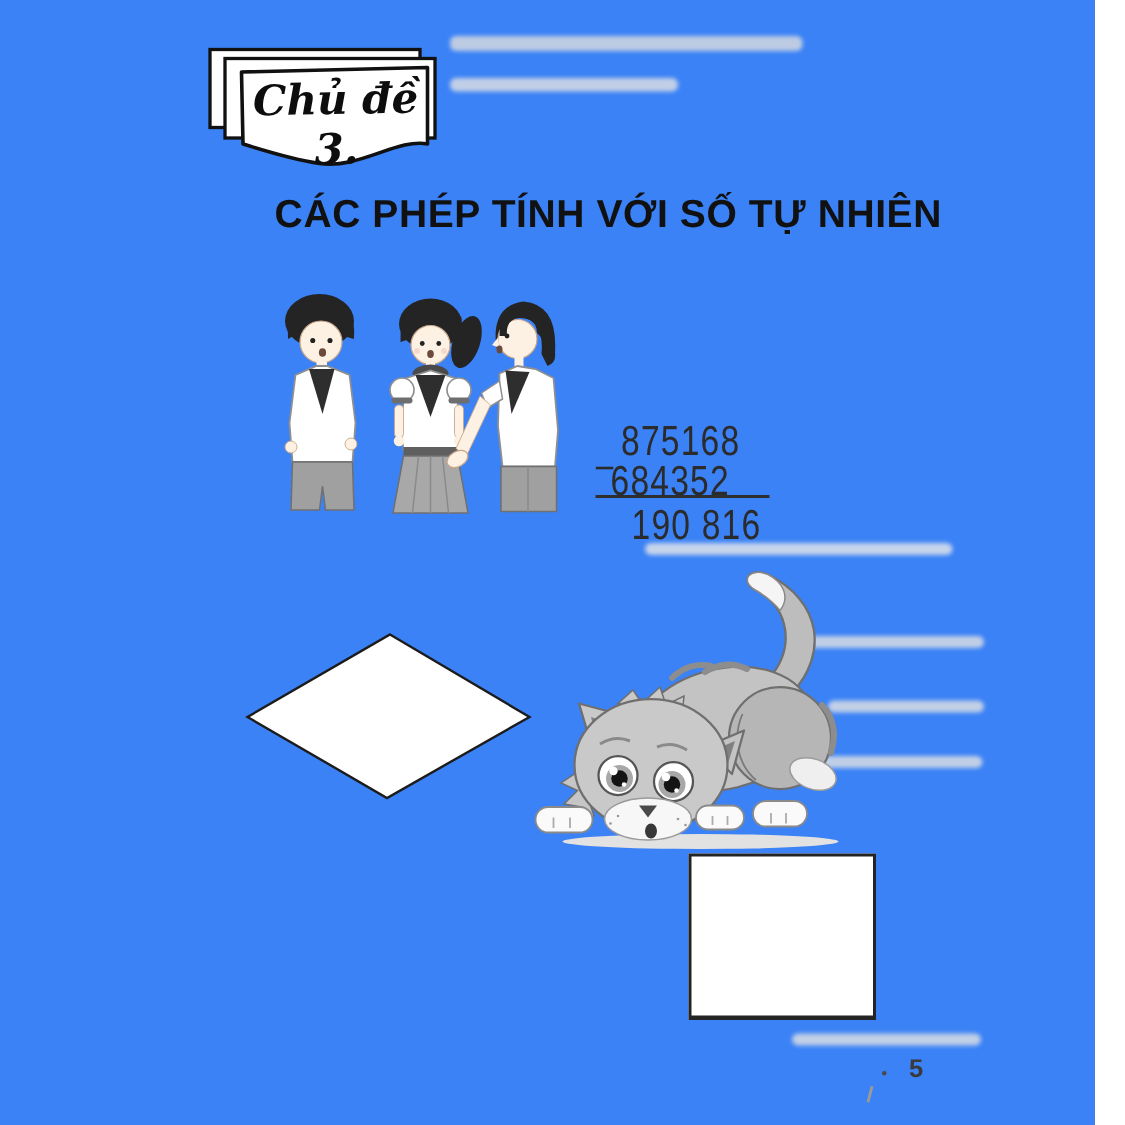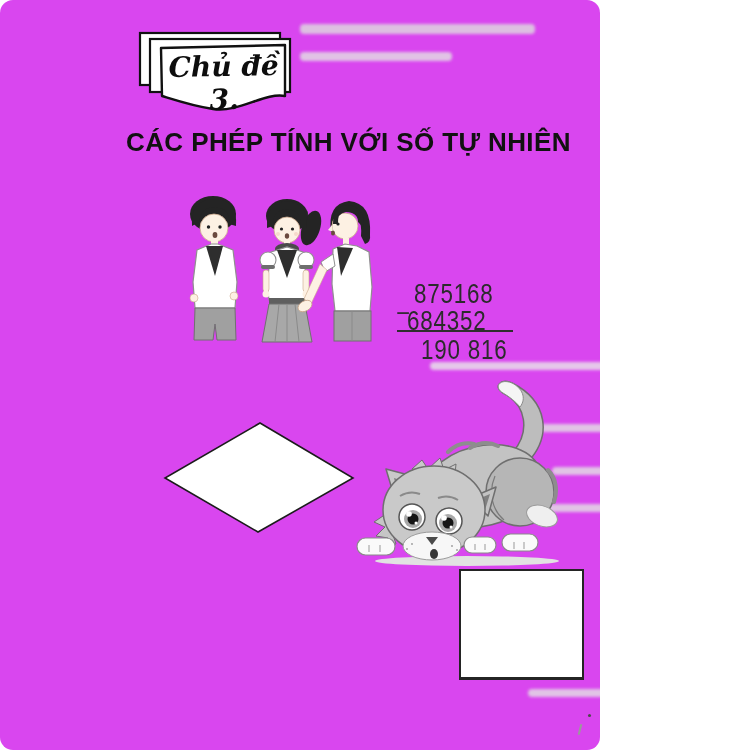--- a/index.html
+++ b/index.html
@@ -1,26 +1,26 @@
 <!DOCTYPE html>
 <html><head>
 <meta charset="utf-8">
 <style>
   html,body{margin:0;padding:0;background:#fff;}
-  .page{position:relative;width:600px;height:750px;background:#d946ef;overflow:hidden;
-        font-family:"Liberation Sans",sans-serif;border-radius:13px;}
+  .page{position:relative;width:730px;height:750px;background:#3b82f6;overflow:hidden;
+        font-family:"Liberation Sans",sans-serif;}
   
   .ghost{position:absolute;background:#e3e3e3;filter:blur(1.4px);border-radius:4px;opacity:.8;}
   
   .badge-svg{position:absolute;left:135px;top:30px;}
   .badge-title{position:absolute;left:158px;top:50px;width:132px;text-align:center;
       font-family:"DejaVu Serif",serif;font-style:italic;font-weight:bold;
       font-size:28px;color:#0d0d0d;letter-spacing:0px;transform:rotate(-1deg);}
   
-  .heading{position:absolute;left:126px;top:127px;width:502px;text-align:left;
+  .heading{position:absolute;left:126px;top:127px;width:502px;text-align:right;
       font-weight:bold;font-size:26px;color:#111;letter-spacing:.4px;
       transform:scaleX(1.0);white-space:nowrap;}
   
   .math{position:absolute;color:#2b2b2b;font-size:28px;letter-spacing:1px;
       transform:scaleX(.8);transform-origin:left top;white-space:pre;}
   .math-op{position:absolute;left:396px;top:299px;font-size:24px;color:#2b2b2b;}
   .math-line{position:absolute;left:397px;top:330px;width:116px;height:2px;background:#2e2e2e;}
   .pagenum{position:absolute;left:606px;top:703px;font-size:17px;font-weight:bold;color:#3a3a3a;}
   .speck-dot{position:absolute;left:588px;top:714px;width:3px;height:3px;border-radius:50%;background:#4a4a4a;}
   .speck-slash{position:absolute;left:579px;top:724px;width:2px;height:11px;background:#9a9a9a;transform:rotate(14deg);}

